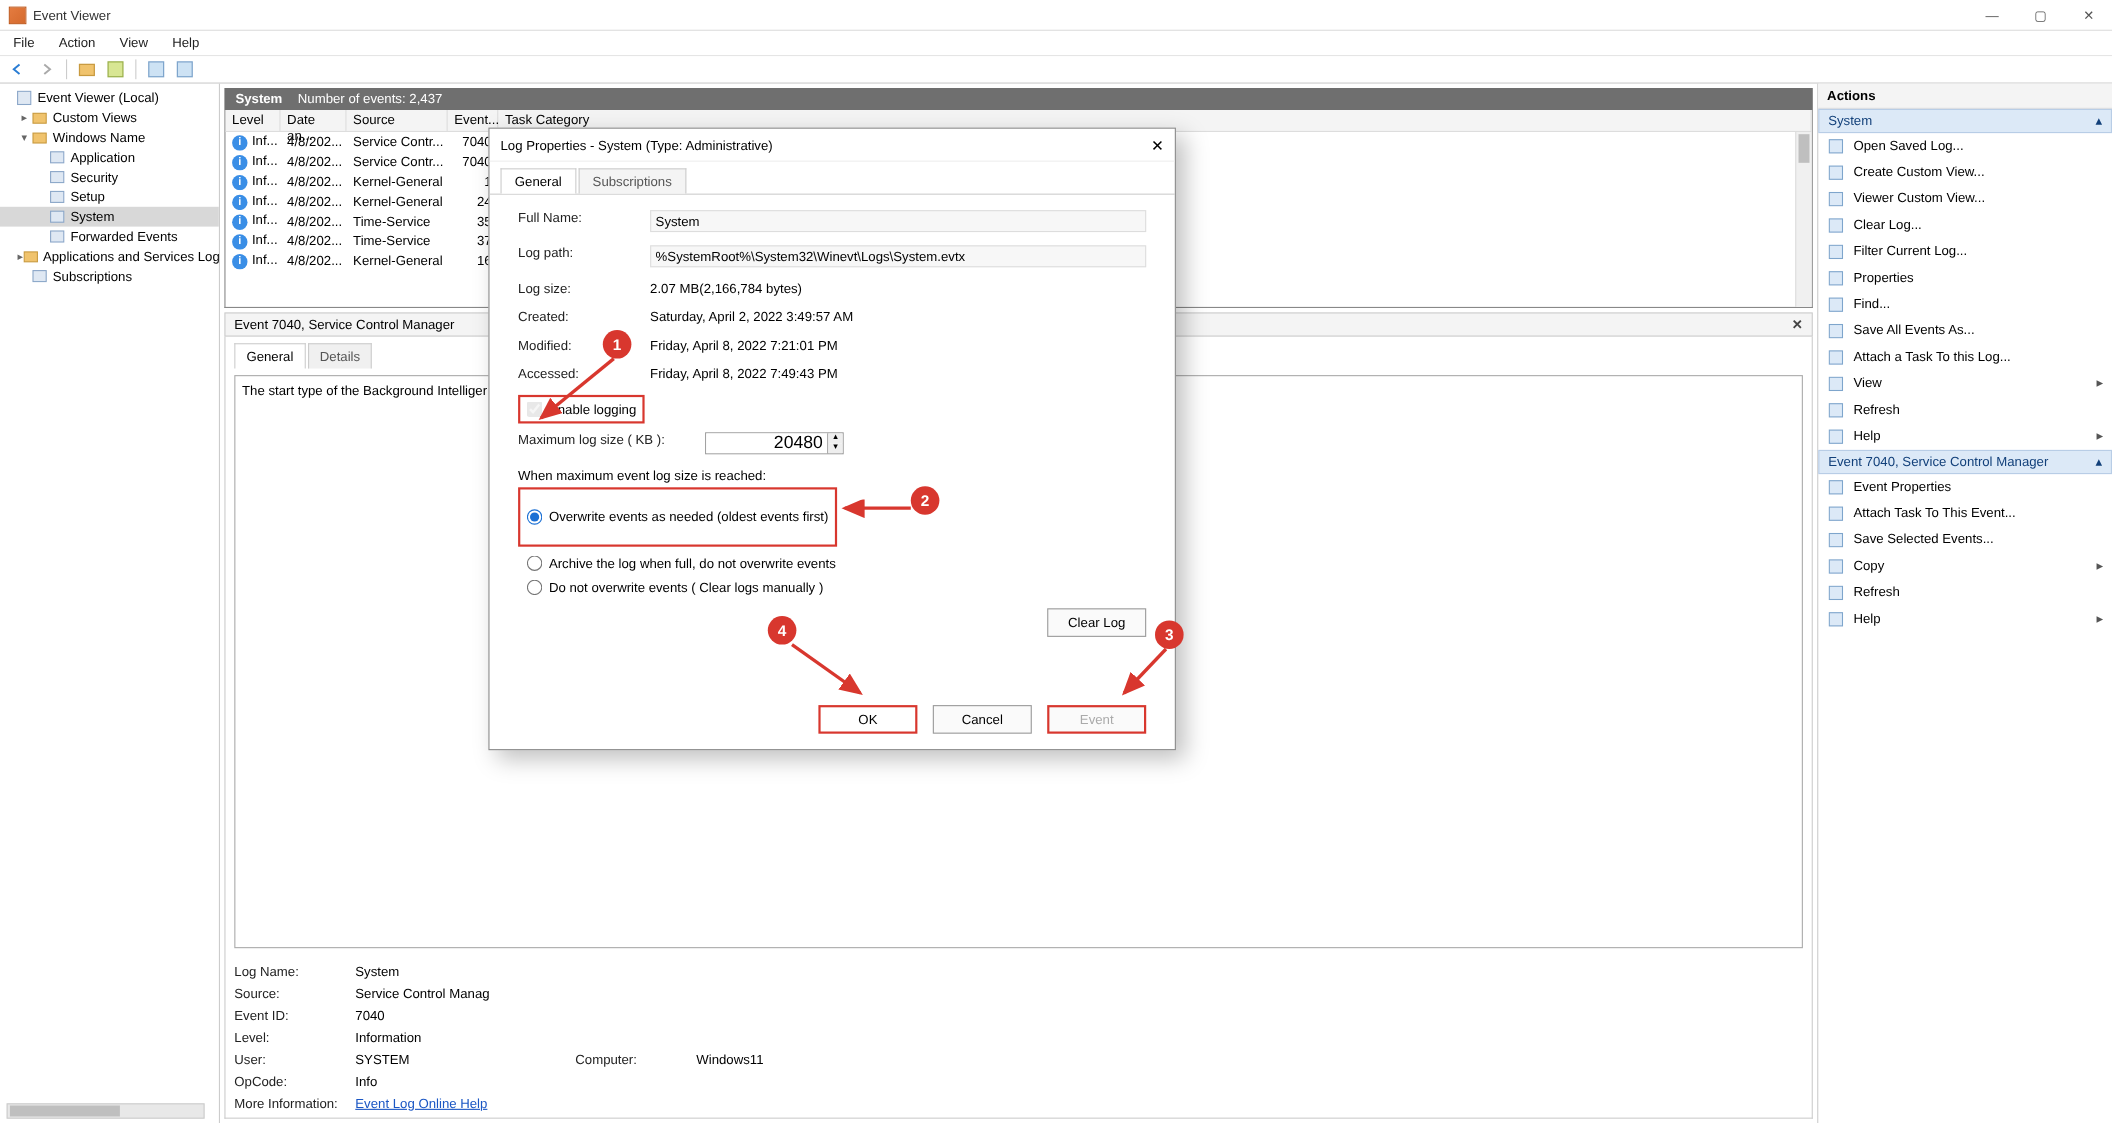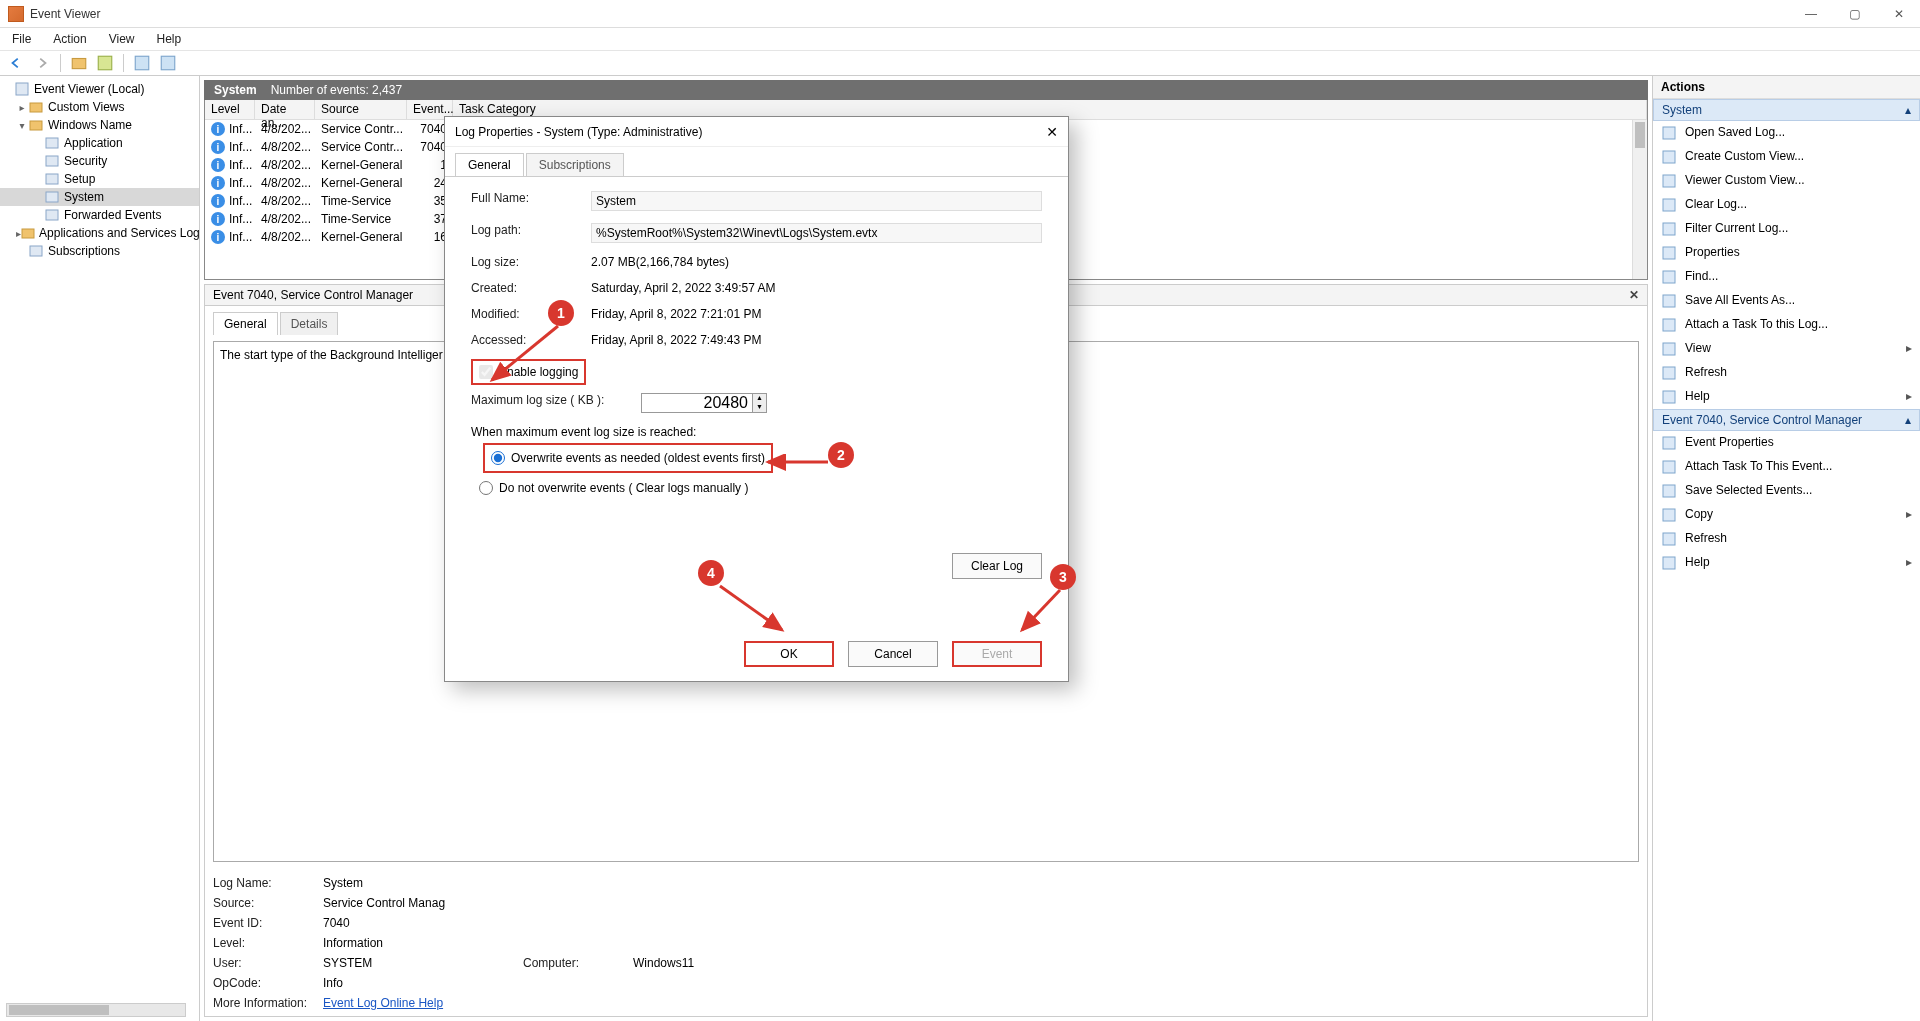--- a/index.html
+++ b/index.html
@@ -62,21 +62,21 @@
 .frow{display:flex;margin-bottom:12px}
 .frow .flbl{width:120px;color:#222}
 .frow .fval{flex:1;color:#000}
 .inputbox{background:#f7f7f7;border:1px solid #ddd;padding:2px 4px;flex:1}
 .chk{display:flex;align-items:center;gap:6px;border:2px solid #d8372e;padding:4px 6px;width:fit-content;margin:6px 0 8px}
 .chk input{width:14px;height:14px}
 .spin{display:inline-flex;border:1px solid #999;height:20px}
 .spin input{border:none;width:110px;text-align:right;padding:0 4px;font-size:16px}
 .spin .spinbtns{width:14px;border-left:1px solid #999;display:flex;flex-direction:column}
 .spin .sb{flex:1;font-size:7px;text-align:center;line-height:8px;background:#eee}
-.radio-wrap{border:2px solid #d8372e;padding:2px 6px;width:fit-content;margin:4px 12px}
+.radio-wrap{border:2px solid #d8372e;padding:14px 6px;width:fit-content;margin:4px 0}
 .radiorow{display:flex;align-items:center;gap:6px;padding:4px 0}
 .radiorow input{width:14px;height:14px}
 .btnrow{display:flex;justify-content:flex-end;gap:14px;padding:8px 26px 14px;align-items:flex-end}
 .btn{min-width:90px;height:26px;border:1px solid #999;background:#fafafa;font-size:12px;display:flex;align-items:center;justify-content:center}
 .btn.primary{border:2px solid #d8372e;background:#fff;color:#000}
 .btn.disabled{color:#aaa}
 .btn.redbox{border:2px solid #d8372e}
 .badge{position:absolute;width:26px;height:26px;border-radius:50%;background:#d8372e;color:#fff;font-weight:bold;display:flex;align-items:center;justify-content:center;z-index:60;font-size:14px}
 .arrowline{position:absolute;z-index:55}
 svg.icon-folder{fill:#f0c36d;stroke:#c89a3f}
@@ -558,20 +558,24 @@
 
     <div style="margin:6px 0 4px">When maximum event log size is reached:</div>
     <div class="radio-wrap">
       <div class="radiorow">
           <input type="radio" checked="" style="accent-color: rgb(26, 111, 212);">
           <span>Overwrite events as needed (oldest events first)</span>
         </div>
     </div>
     <div class="radiorow" style="padding-left:8px">
         <input type="radio" style="">
+        <span>Archive the log when full, do not overwrite events</span>
+      </div>
+    <div class="radiorow" style="padding-left:8px">
+        <input type="radio" style="">
         <span>Do not overwrite events ( Clear logs manually )</span>
       </div>
 
     <div style="position:absolute;right:26px;bottom:54px">
       <div class="btn">Clear Log</div>
     </div>
   </div>
   <div class="btnrow">
     <div class="btn primary">OK</div>
     <div class="btn">Cancel</div>

